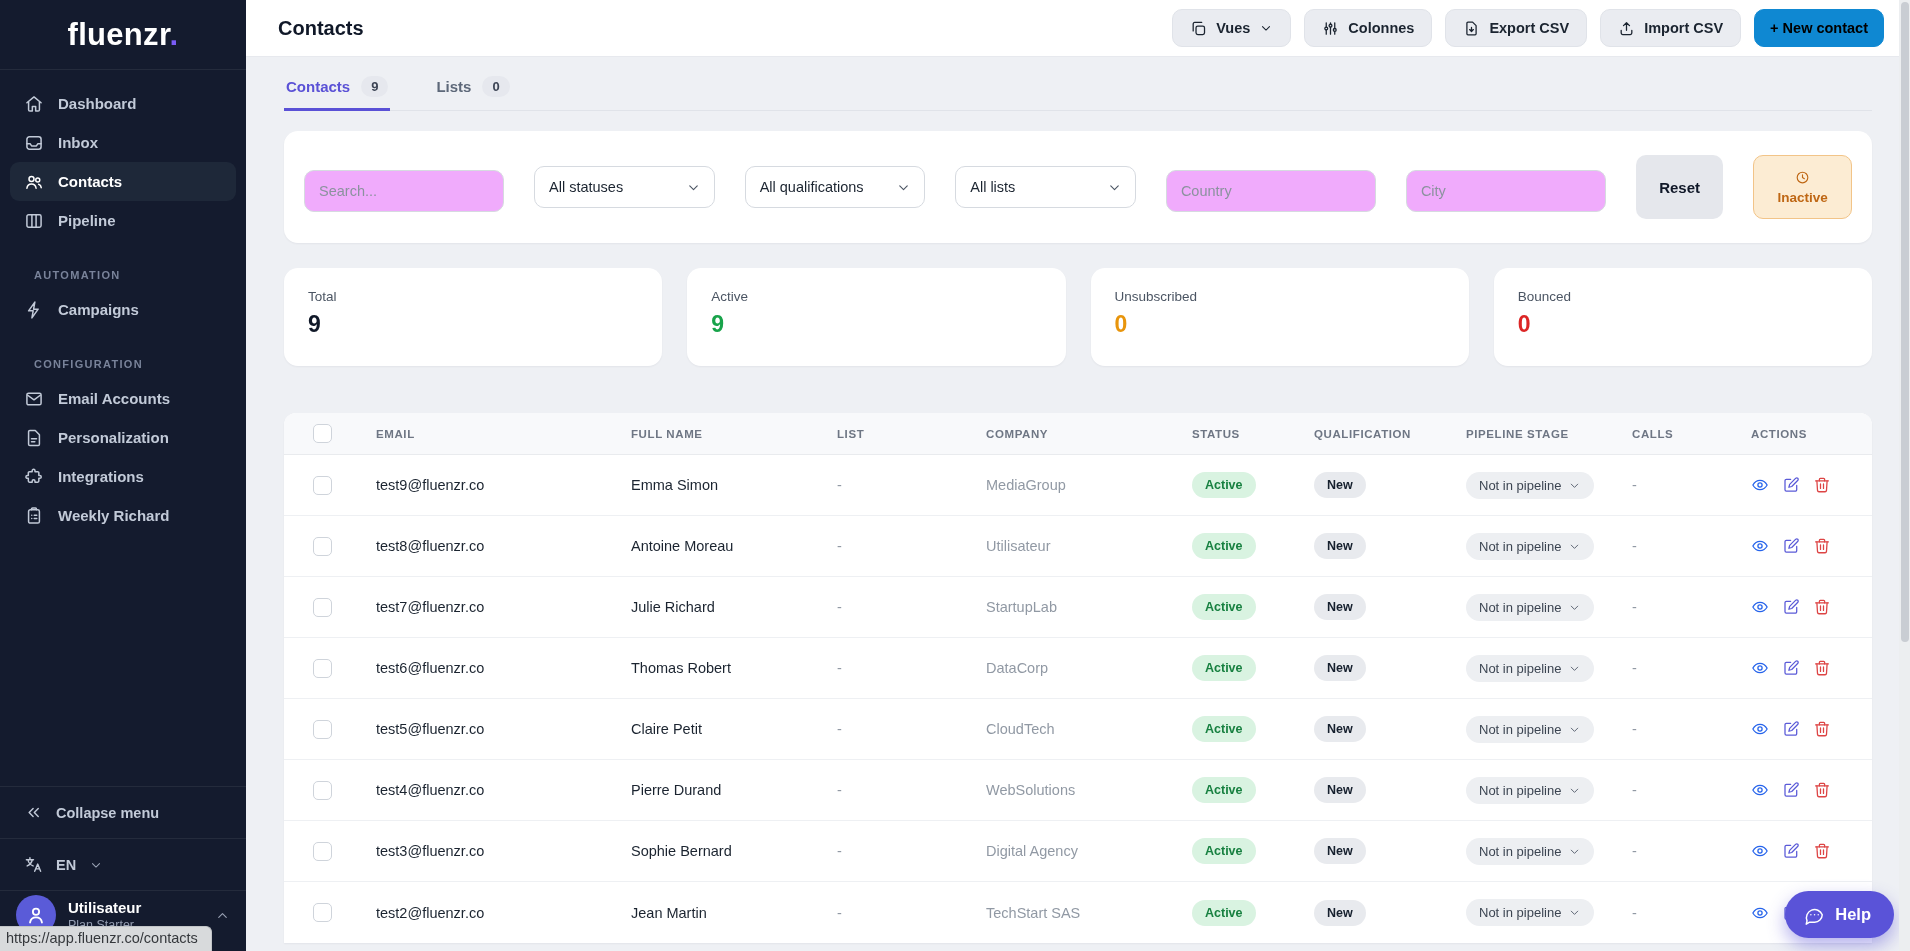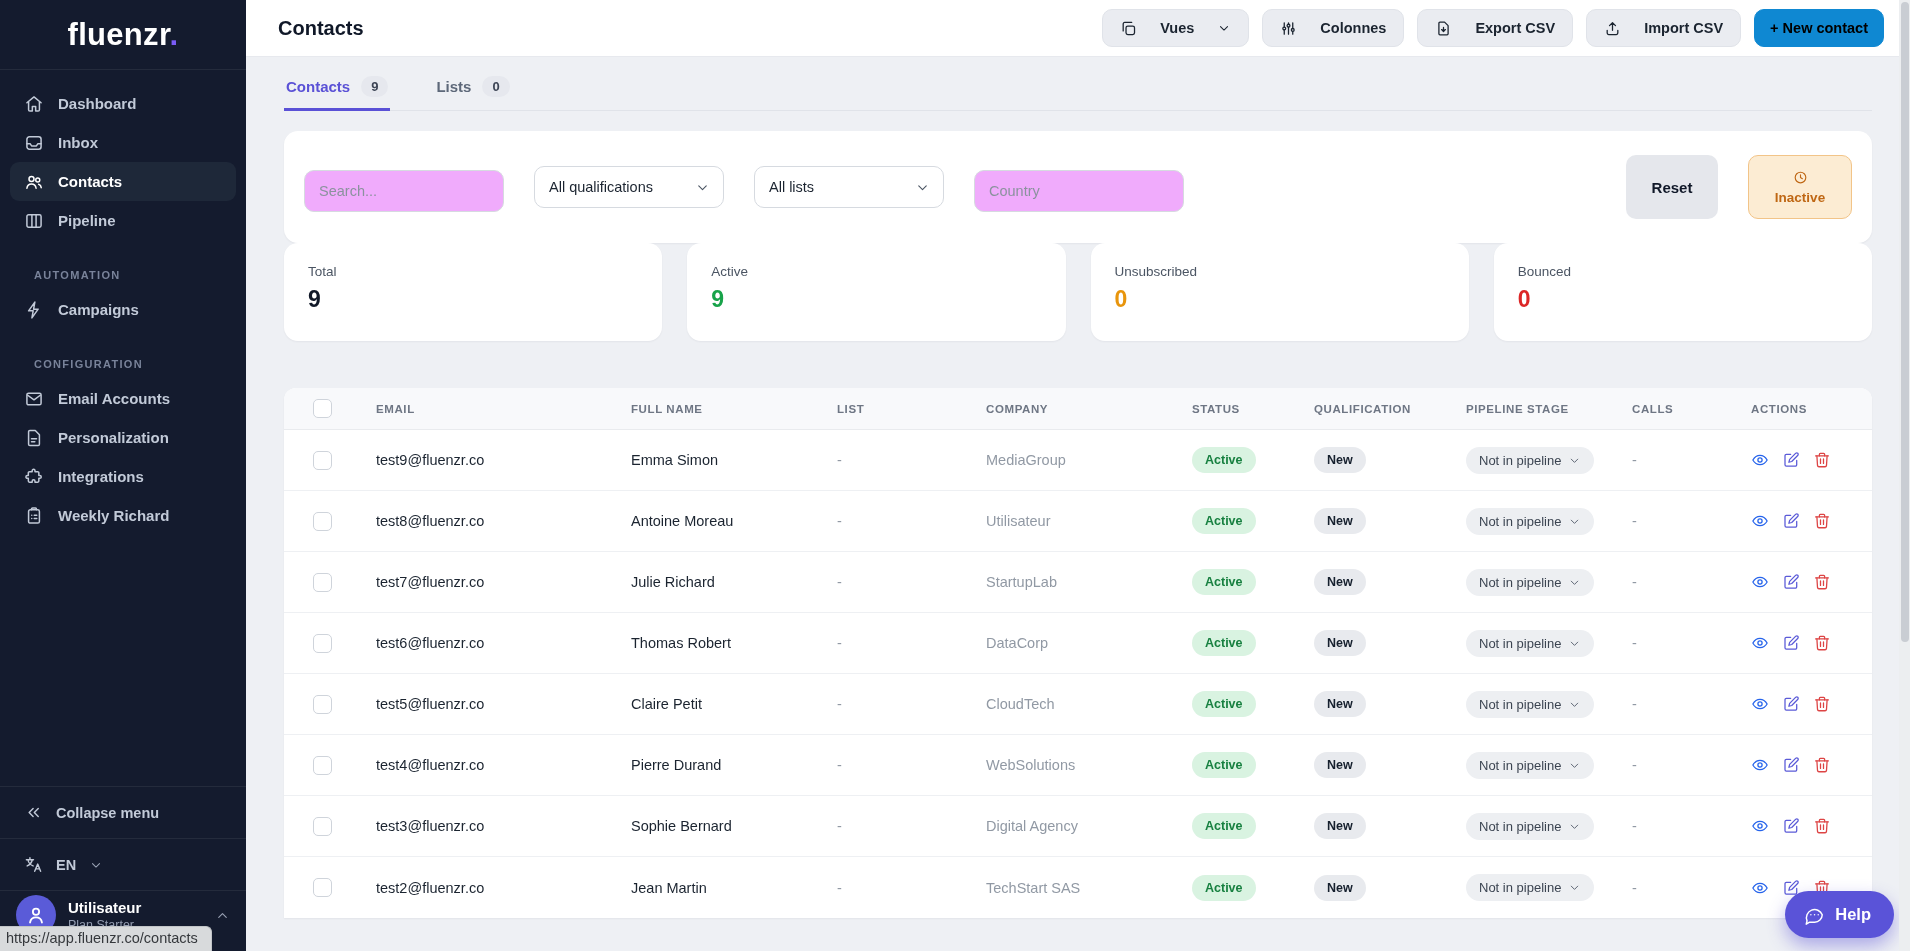--- a/index.html
+++ b/index.html
@@ -32,21 +32,21 @@
   .user-meta { display:flex; flex-direction:column; gap:2px; }
   .user-name { font-size:15px; font-weight:700; color:#ffffff; }
   .user-plan { font-size:12.5px; color:#949db1; }
   .user-chevron { margin-left:auto; width:15px; height:15px; color:#9aa3b5; }
 
   
   .main { flex:1; display:flex; flex-direction:column; height:951px; overflow:hidden; }
   .topbar { height:57px; min-height:57px; background:#ffffff; border-bottom:1px solid #e7e9ee; display:flex; align-items:center; padding:0 26px 0 32px; }
   .page-title { font-size:20px; font-weight:800; color:#101828; }
   .topbar-actions { margin-left:auto; display:flex; align-items:center; gap:13px; }
-  .btn { display:flex; align-items:center; gap:23px; height:38px; padding:0 17px; border-radius:10px; background:#eaecf1; border:1px solid #e0e3e9; font-size:14.5px; font-weight:700; color:#1b2430; cursor:pointer; font-family:inherit; }
+  .btn { display:flex; align-items:center; gap:9px; height:38px; padding:0 17px; border-radius:10px; background:#eaecf1; border:1px solid #e0e3e9; font-size:14.5px; font-weight:700; color:#1b2430; cursor:pointer; font-family:inherit; }
   .btn .ic { width:17px; height:17px; }
   .btn .chev { width:14px; height:14px; }
   .btn-primary { background:#0f88d2; border-color:#0f88d2; color:#000000; padding:0 15px; }
 
   .content { padding:0 38px; flex:1; }
 
   .tabs { display:flex; gap:44px; margin-top:17px; border-bottom:1px solid #e0e3e9; }
   .tab { display:flex; align-items:center; gap:11px; padding:2px 2px 11px; font-size:15px; font-weight:700; color:#5d6879; cursor:pointer; border-bottom:3px solid transparent; margin-bottom:-1px; }
   .tab.active { color:#5a51d6; border-bottom-color:#5a51d6; }
   .tab-badge { background:#e6e8ee; color:#3c4454; font-size:13px; font-weight:700; padding:3px 10px; border-radius:999px; }
@@ -54,21 +54,21 @@
   .filters-card { margin-top:20px; background:#ffffff; border-radius:14px; padding:24px 20px; display:flex; align-items:center; gap:30px; box-shadow:0 1px 2px rgba(16,24,40,.05); }
   .f-input { height:42px; border:1px solid #d6dae0; border-radius:10px; padding:0 14px; font-size:14.5px; color:#1b2430; font-family:inherit; background:#f0abfc; outline:none;margin-top:7px; }
   .f-input::placeholder { color:#8b929e; }
   .w-search { width:200px; } .w-country { width:210px; } .w-city { width:200px; }
   .f-select { width:190px; height:42px; border:1px solid #d6dae0; border-radius:10px; padding:0 13px 0 14px; display:flex; align-items:center; justify-content:space-between; font-size:14.5px; color:#1b2430; cursor:pointer; background:#fff; }
   .f-select .chev { width:15px; height:15px; color:#4b5563; }
   .reset-btn { margin-left:auto; width:92px; height:64px; border:none; border-radius:10px; background:#e5e7ec; font-size:15px; font-weight:700; color:#101828; cursor:pointer; font-family:inherit; }
   .inactive-btn { width:104px; height:64px; border:1px solid #f2c488; border-radius:10px; background:#fcecd3; color:#bf6714; font-size:13.5px; font-weight:700; display:flex; flex-direction:column; align-items:center; justify-content:center; gap:5px; cursor:pointer; font-family:inherit; }
   .inactive-btn .ic { width:15px; height:15px; }
 
-  .stats { display:grid; grid-template-columns:repeat(4,1fr); gap:25px; }
+  .stats { margin-top:25px; display:grid; grid-template-columns:repeat(4,1fr); gap:25px; }
   .stat-card { background:#ffffff; border-radius:14px; padding:21px 24px; height:98px; box-shadow:0 1px 2px rgba(16,24,40,.05); }
   .stat-label { font-size:13.5px; color:#4b5563; }
   .stat-value { margin-top:7px; font-size:23px; font-weight:800; color:#101828; }
 
   .table-card { margin-top:47px; background:#ffffff; border-radius:12px 12px 0 0; overflow:hidden; box-shadow:0 1px 2px rgba(16,24,40,.05); }
   .thead, .trow { display:grid; grid-template-columns:77px 255px 206px 149px 206px 122px 152px 166px 119px 1fr; align-items:center; }
   .thead { height:42px; background:#f8f9fb; border-bottom:1px solid #e9ebee; font-size:11.5px; font-weight:700; letter-spacing:.6px; color:#6e7684; }
   .thead > div:not(:first-child), .trow > .cell:not(:first-child) { padding-left:15px; padding-right:8px; }
   .trow { height:61px; border-bottom:1px solid #eef0f3; font-size:14.5px; }
   .trow:last-child { border-bottom:none; }
@@ -261,32 +261,39 @@
       </div>
       <div class="tab">
         <span>Lists</span>
         <span class="tab-badge">0</span>
       </div>
     </div>
 
     <div class="filters-card">
       <input class="f-input w-search" placeholder="Search..." style="">
       <div class="f-select">
+        <span>All statuses</span>
+        <svg class="ic chev" viewBox="0 0 24 24">
+            <path d="m6 9.5 6 6 6-6"></path>
+          </svg>
+      </div>
+      <div class="f-select">
         <span>All qualifications</span>
         <svg class="ic chev" viewBox="0 0 24 24">
             <path d="m6 9.5 6 6 6-6"></path>
           </svg>
       </div>
       <div class="f-select">
         <span>All lists</span>
         <svg class="ic chev" viewBox="0 0 24 24">
             <path d="m6 9.5 6 6 6-6"></path>
           </svg>
       </div>
       <input class="f-input w-country" placeholder="Country" style="">
+      <input class="f-input w-city" placeholder="City" style="">
       <button class="reset-btn">Reset</button>
       <button class="inactive-btn">
         <svg class="ic" viewBox="0 0 24 24">
             <circle cx="12" cy="12" r="8.5"></circle>
             <path d="M12 7.5V12l3 2"></path>
           </svg>
         <span>Inactive</span>
       </button>
     </div>
 

